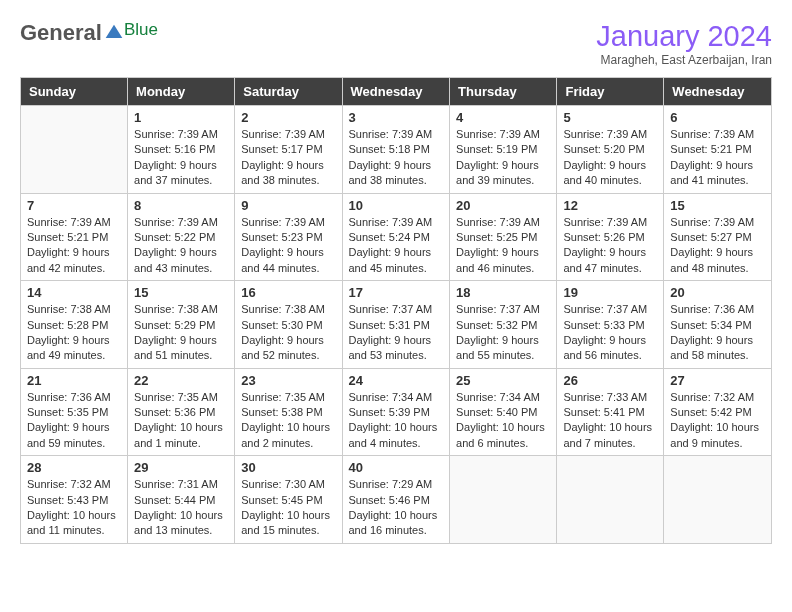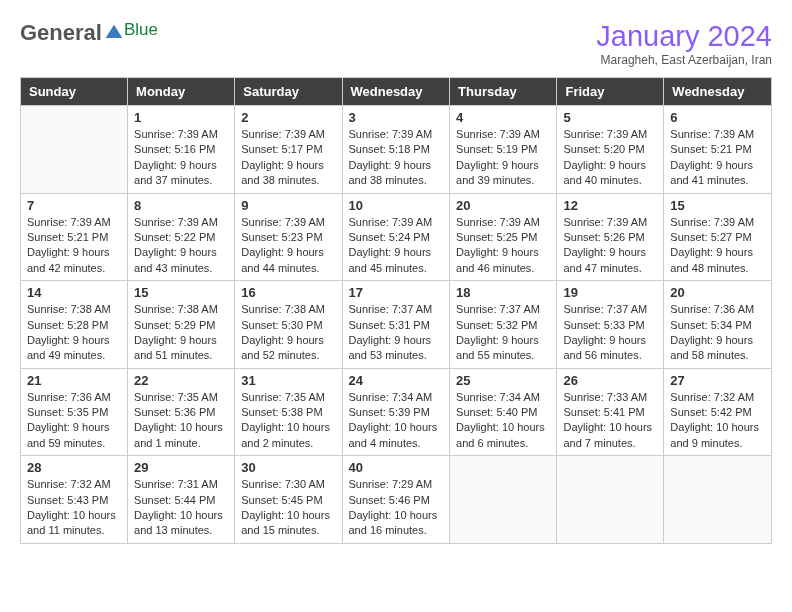--- a/index.html
+++ b/index.html
@@ -213,21 +213,21 @@
       <tr>
         <td>
           <div class="day-num">21</div>
           <div class="day-info">Sunrise: 7:36 AM<br>Sunset: 5:35 PM<br>Daylight: 9 hours and 59 minutes.</div>
         </td>
         <td>
           <div class="day-num">22</div>
           <div class="day-info">Sunrise: 7:35 AM<br>Sunset: 5:36 PM<br>Daylight: 10 hours and 1 minute.</div>
         </td>
         <td>
-          <div class="day-num">31</div>
+          <div class="day-num">23</div>
           <div class="day-info">Sunrise: 7:35 AM<br>Sunset: 5:38 PM<br>Daylight: 10 hours and 2 minutes.</div>
         </td>
         <td>
           <div class="day-num">24</div>
           <div class="day-info">Sunrise: 7:34 AM<br>Sunset: 5:39 PM<br>Daylight: 10 hours and 4 minutes.</div>
         </td>
         <td>
           <div class="day-num">25</div>
           <div class="day-info">Sunrise: 7:34 AM<br>Sunset: 5:40 PM<br>Daylight: 10 hours and 6 minutes.</div>
         </td>

